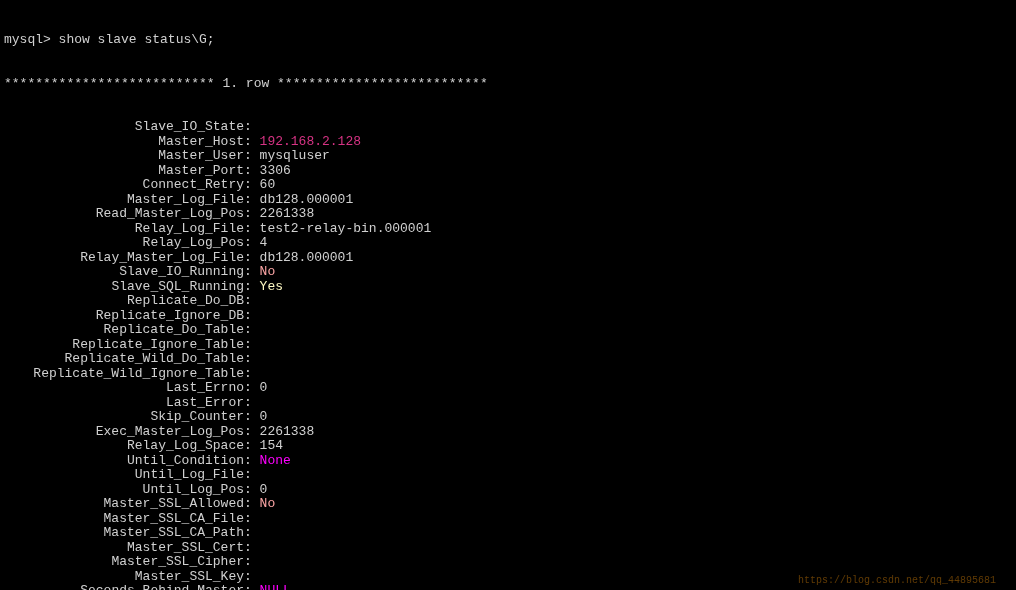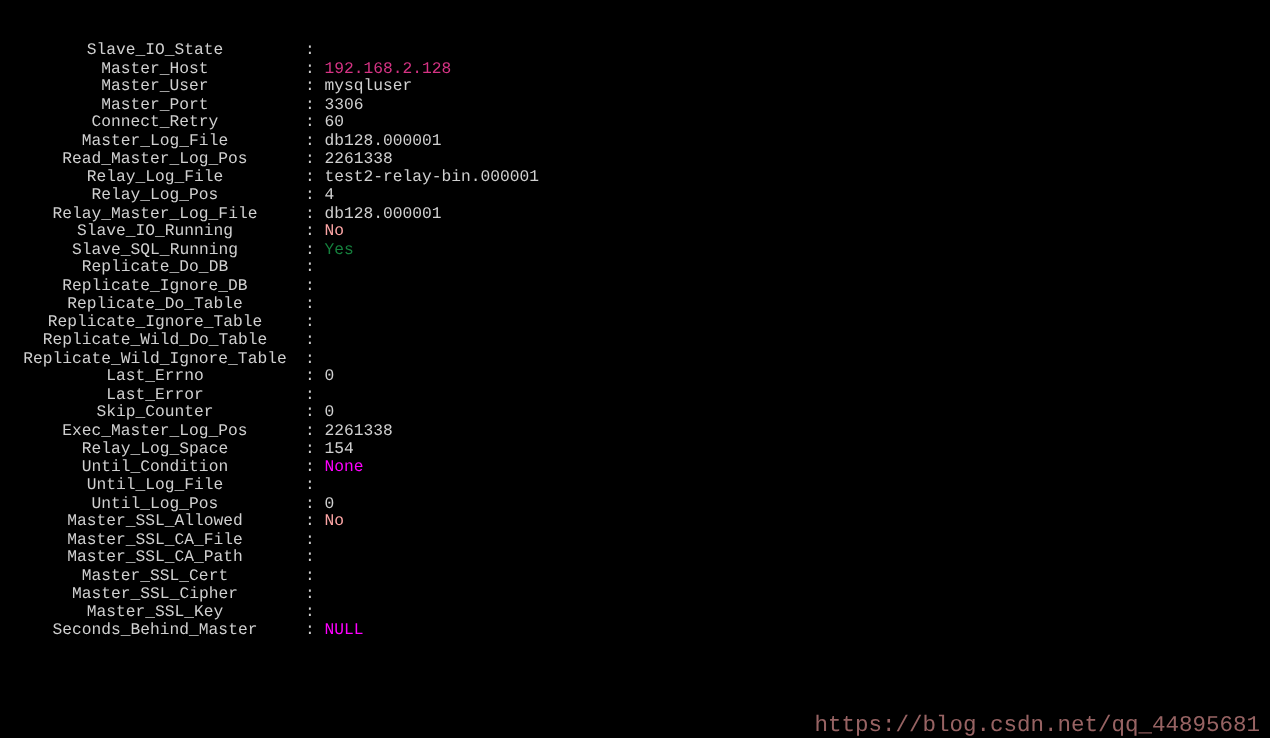--- a/index.html
+++ b/index.html
@@ -24,51 +24,53 @@
     }
     .prompt-line {
       color: #d0d0d0;
     }
     .row {
       display: block;
     }
     .label {
       display: inline-block;
       width: 240px;
-      text-align: center;
+      text-align: right;
       color: #d0d0d0;
     }
     .value {
       color: #d0d0d0;
       margin-top: 39px;
     }
     .val-magenta {
       color: #d63384;
     }
     .val-red {
       color: #fca5a5;
     }
     .val-green {
-      color: #15803d;
+      color: #fef9c3;
     }
     .val-bright-magenta {
       color: #ff00ff;
       text-align: right;
     }
     .watermark {
       position: absolute;
-      right: 8px;
+      right: 20px;
       bottom: 2px;
-      color: #fca5a5;
-      font-size: 18px;
+      color: #a16207;
+      font-size: 10px;
       opacity: 0.6;
     }
   </style>
 </head>
 <body>
 
 <div class="terminal">
+  <div class="prompt-line">mysql&gt; show slave status\G;</div>
+  <div class="prompt-line">*************************** 1. row ***************************</div>
   <div id="fields-container"><div class="row"><span class="label">Slave_IO_State</span><span>: </span><span class="value "></span></div><div class="row"><span class="label">Master_Host</span><span>: </span><span class="value val-magenta">192.168.2.128</span></div><div class="row"><span class="label">Master_User</span><span>: </span><span class="value ">mysqluser</span></div><div class="row"><span class="label">Master_Port</span><span>: </span><span class="value ">3306</span></div><div class="row"><span class="label">Connect_Retry</span><span>: </span><span class="value ">60</span></div><div class="row"><span class="label">Master_Log_File</span><span>: </span><span class="value ">db128.000001</span></div><div class="row"><span class="label">Read_Master_Log_Pos</span><span>: </span><span class="value ">2261338</span></div><div class="row"><span class="label">Relay_Log_File</span><span>: </span><span class="value ">test2-relay-bin.000001</span></div><div class="row"><span class="label">Relay_Log_Pos</span><span>: </span><span class="value ">4</span></div><div class="row"><span class="label">Relay_Master_Log_File</span><span>: </span><span class="value ">db128.000001</span></div><div class="row"><span class="label">Slave_IO_Running</span><span>: </span><span class="value val-red">No</span></div><div class="row"><span class="label">Slave_SQL_Running</span><span>: </span><span class="value val-green">Yes</span></div><div class="row"><span class="label">Replicate_Do_DB</span><span>: </span><span class="value "></span></div><div class="row"><span class="label">Replicate_Ignore_DB</span><span>: </span><span class="value "></span></div><div class="row"><span class="label">Replicate_Do_Table</span><span>: </span><span class="value "></span></div><div class="row"><span class="label">Replicate_Ignore_Table</span><span>: </span><span class="value "></span></div><div class="row"><span class="label">Replicate_Wild_Do_Table</span><span>: </span><span class="value "></span></div><div class="row"><span class="label">Replicate_Wild_Ignore_Table</span><span>: </span><span class="value "></span></div><div class="row"><span class="label">Last_Errno</span><span>: </span><span class="value ">0</span></div><div class="row"><span class="label">Last_Error</span><span>: </span><span class="value "></span></div><div class="row"><span class="label">Skip_Counter</span><span>: </span><span class="value ">0</span></div><div class="row"><span class="label">Exec_Master_Log_Pos</span><span>: </span><span class="value ">2261338</span></div><div class="row"><span class="label">Relay_Log_Space</span><span>: </span><span class="value ">154</span></div><div class="row"><span class="label">Until_Condition</span><span>: </span><span class="value val-bright-magenta">None</span></div><div class="row"><span class="label">Until_Log_File</span><span>: </span><span class="value "></span></div><div class="row"><span class="label">Until_Log_Pos</span><span>: </span><span class="value ">0</span></div><div class="row"><span class="label">Master_SSL_Allowed</span><span>: </span><span class="value val-red">No</span></div><div class="row"><span class="label">Master_SSL_CA_File</span><span>: </span><span class="value "></span></div><div class="row"><span class="label">Master_SSL_CA_Path</span><span>: </span><span class="value "></span></div><div class="row"><span class="label">Master_SSL_Cert</span><span>: </span><span class="value "></span></div><div class="row"><span class="label">Master_SSL_Cipher</span><span>: </span><span class="value "></span></div><div class="row"><span class="label">Master_SSL_Key</span><span>: </span><span class="value "></span></div><div class="row"><span class="label">Seconds_Behind_Master</span><span>: </span><span class="value val-bright-magenta">NULL</span></div></div>
   
   
 </div>
 
 <div class="watermark">https://blog.csdn.net/qq_44895681</div>
 
 </body></html>

